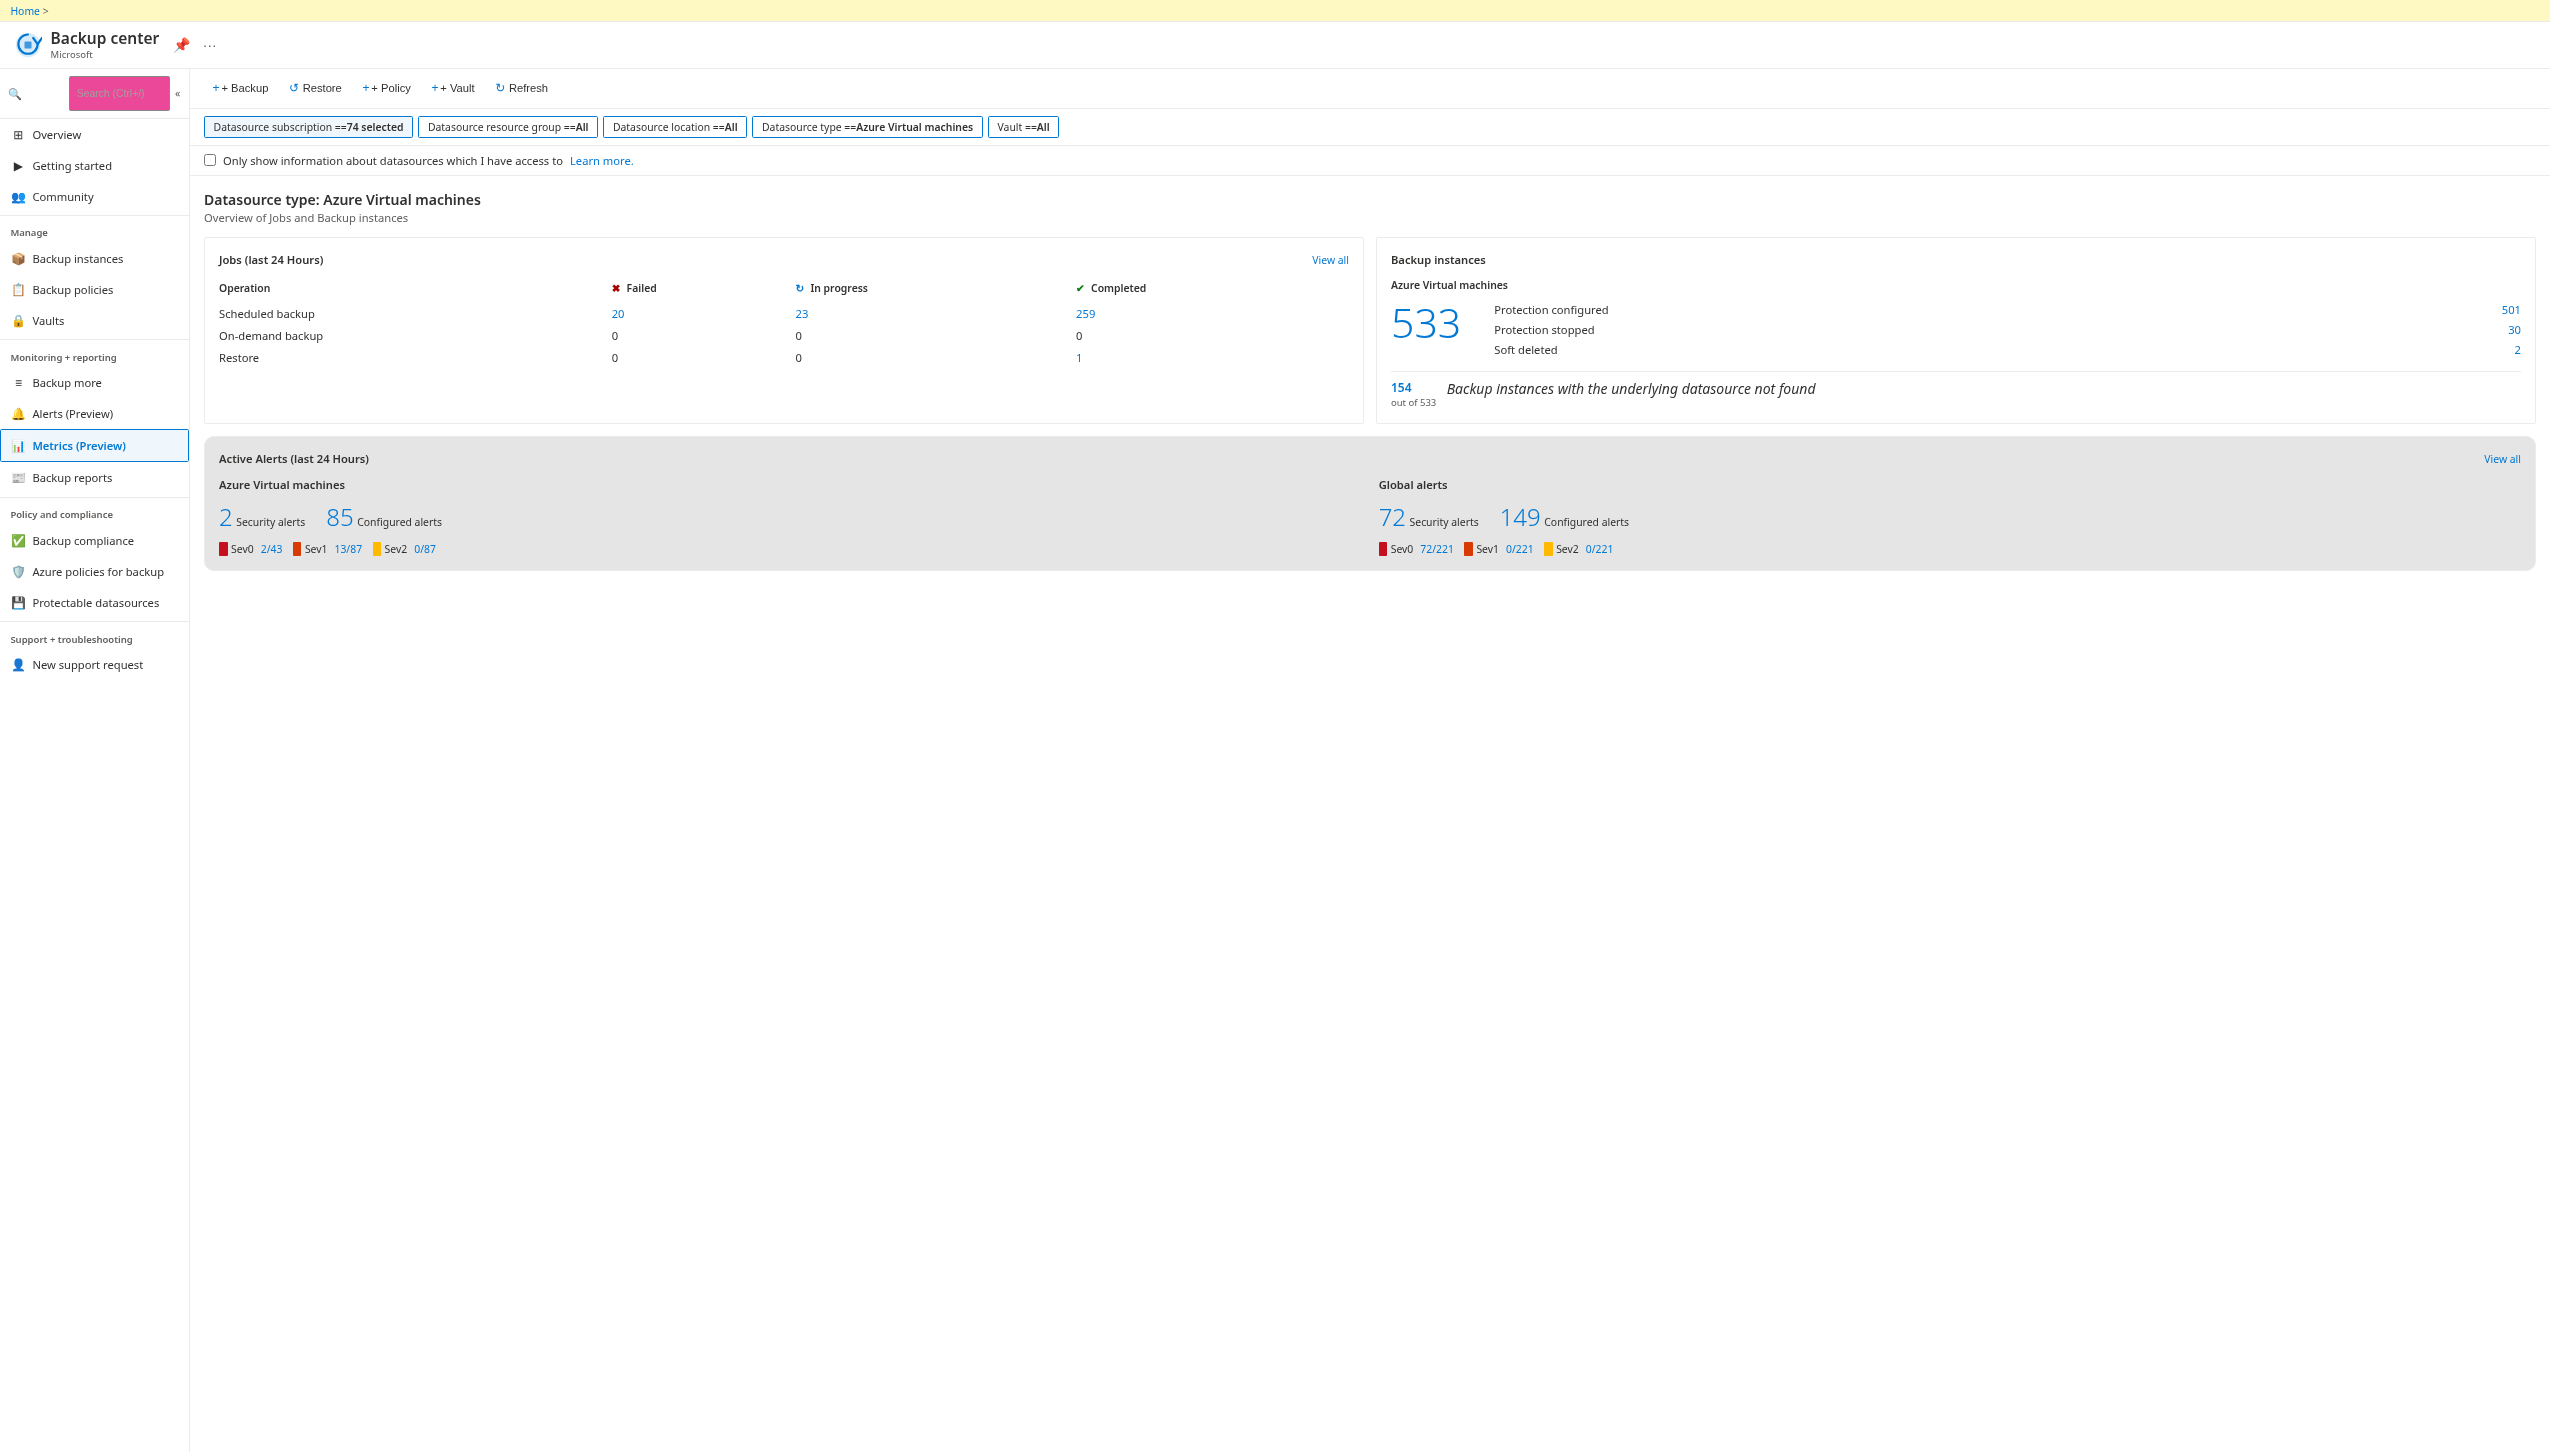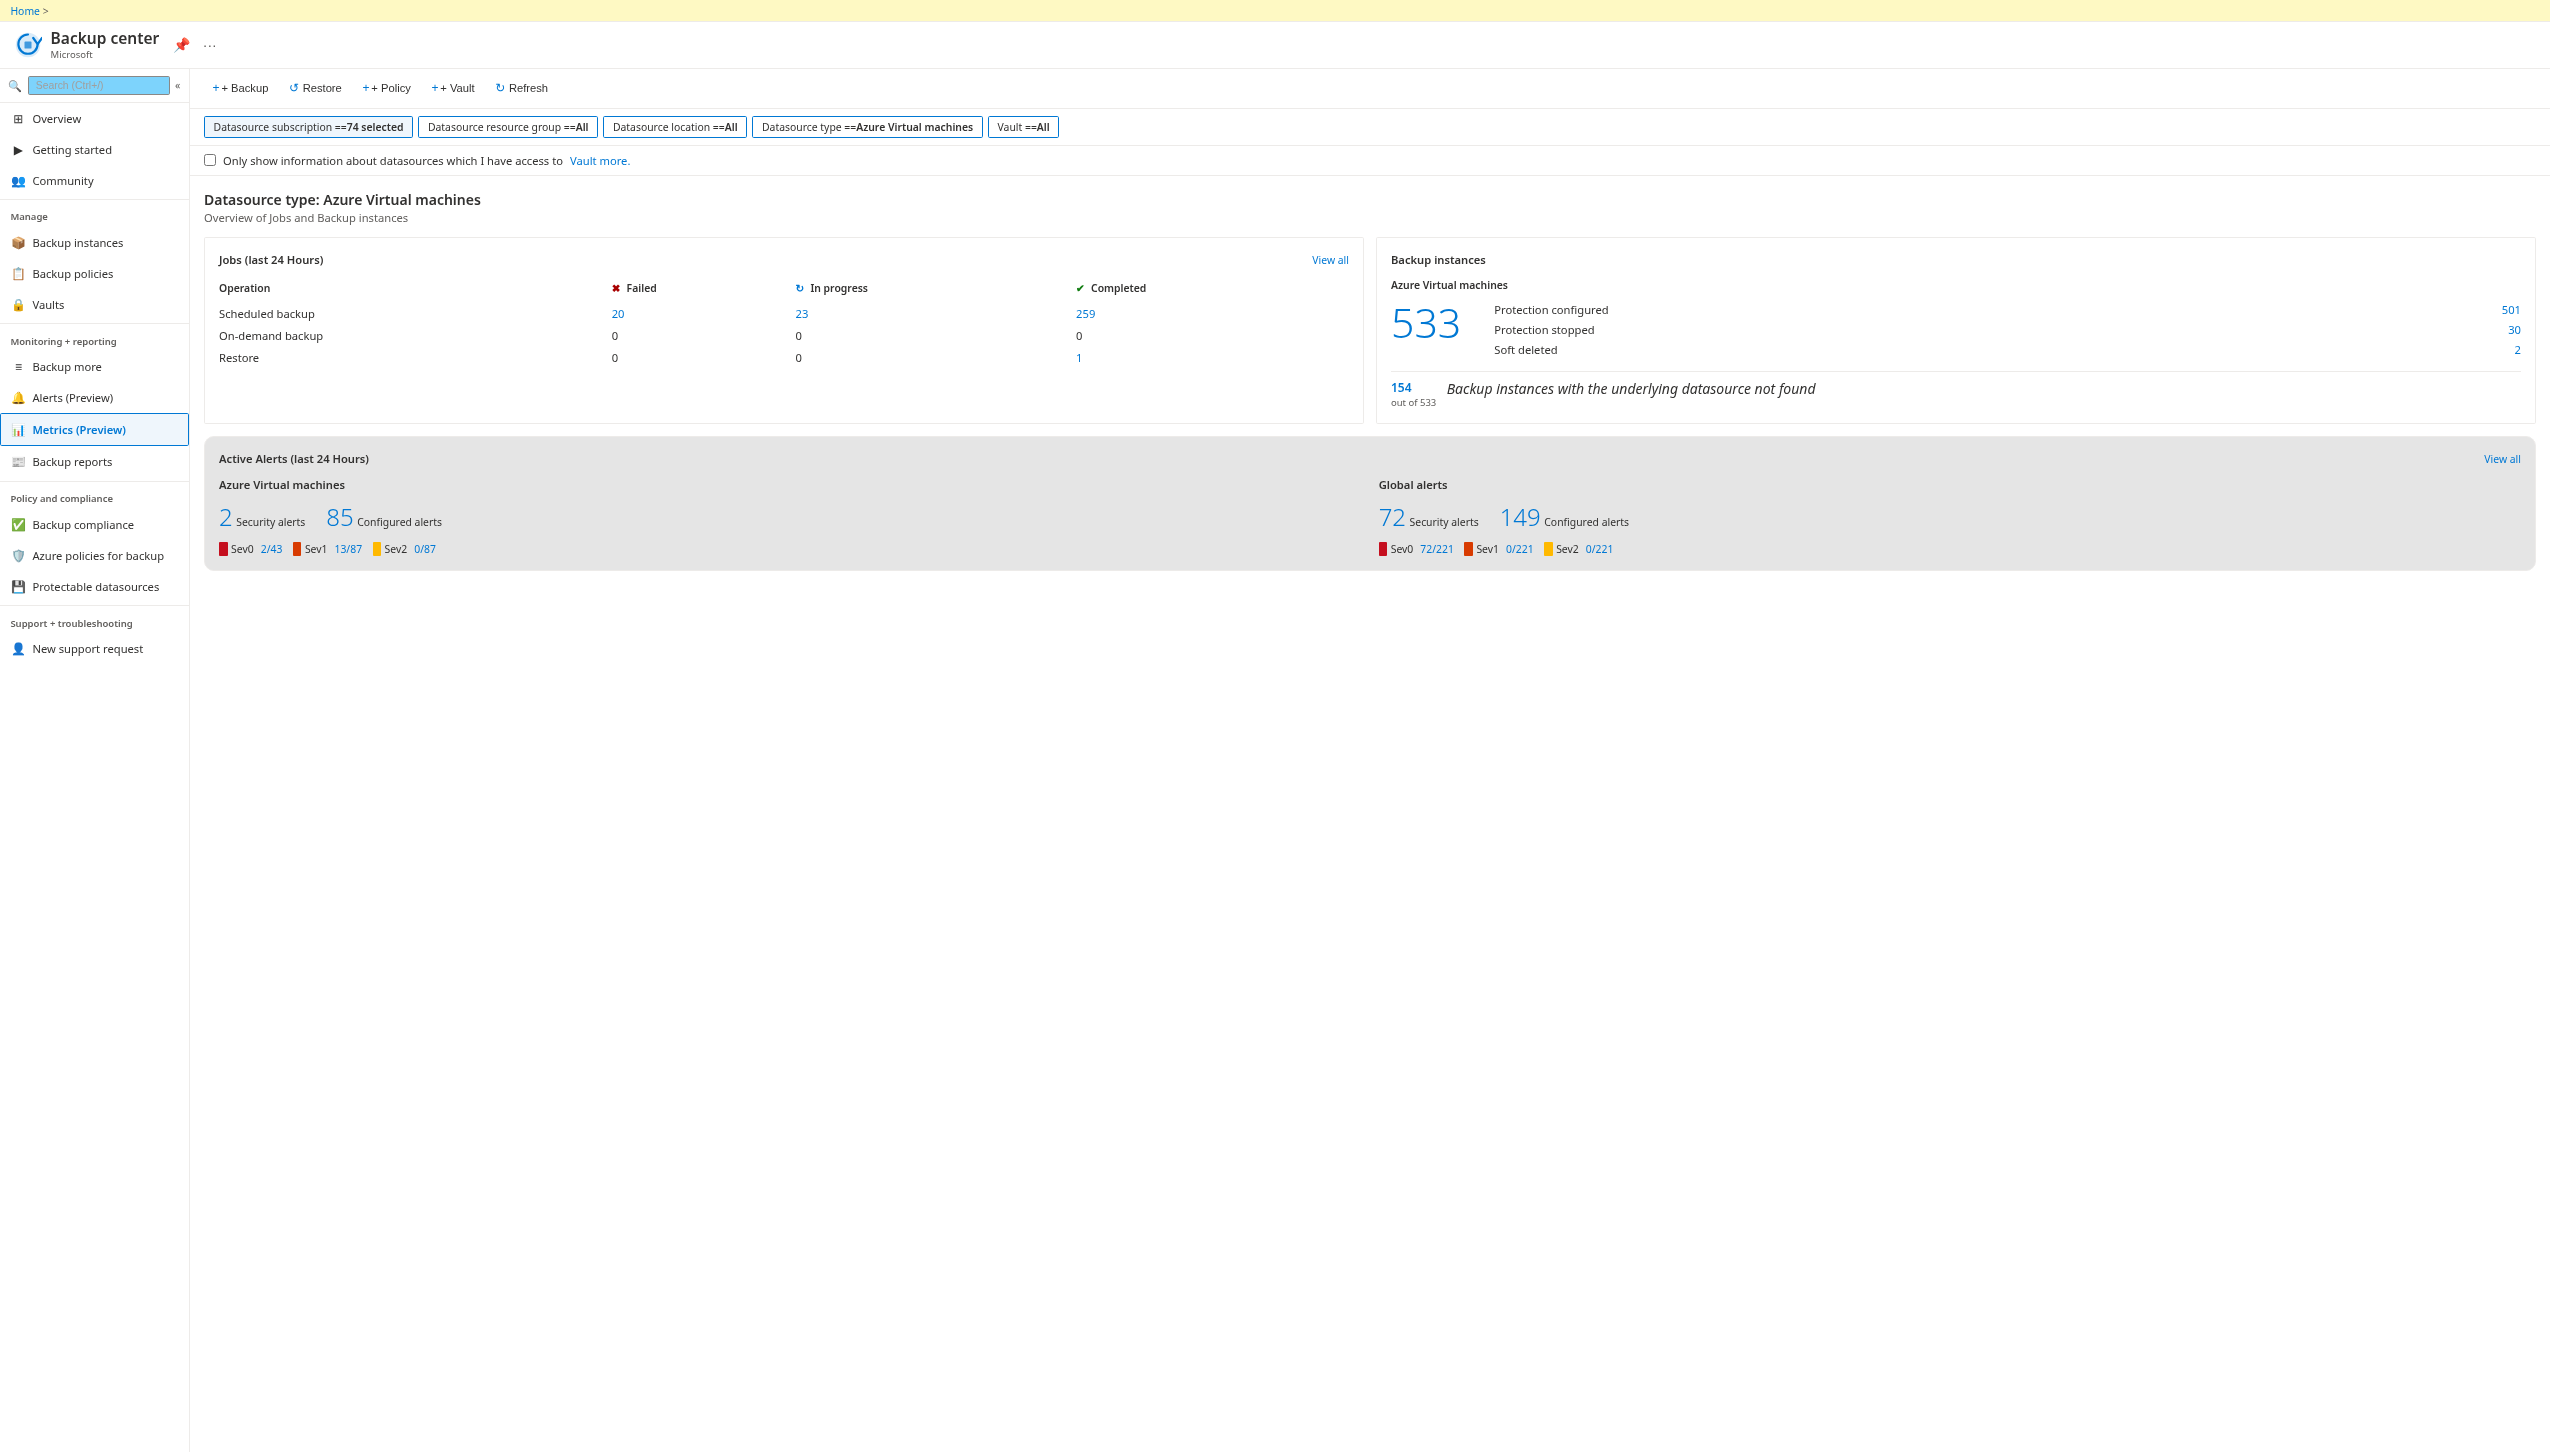--- a/index.html
+++ b/index.html
@@ -18,21 +18,21 @@
     .app-title { font-size: 15.5px; font-weight: 600; color: #323130; line-height: 1.2; }
     .app-subtitle { font-size: 9.5px; color: #605e5c; }
     .header-actions { margin-left: 10.4px; display: flex; gap: 5.2px; }
     .header-icon-btn { background: none; border: none; cursor: pointer; color: #605e5c; font-size: 14px; padding: 1.7px 3.5px; }
 
     
     .main-layout { display: flex; flex: 1; overflow: hidden; }
 
     
     .sidebar { width: 190px; min-width: 190px; background: #fff; border-right: 0.9px solid #edebe9; overflow-y: auto; padding-bottom: 14px; }
-    .sidebar-search-input { width: 100%; border: 0.9px solid #8a8886; border-radius: 1.7px; padding: 3px 7px; font-size: 10.4px; color: #323130; background: #7dd3fc; outline: none; }
+    .sidebar-search-input { width: 100%; border: 0.9px solid #8a8886; border-radius: 1.7px; padding: 11px 7px; font-size: 10.4px; color: #323130; background: #ec4899; outline: none; margin-left: 41px; }
     .sidebar-search-input::placeholder { color: #a19f9d; }
 
     .sidebar-nav-item { display: flex; align-items: center; padding: 7px 10.4px; cursor: pointer; font-size: 11.2px; color: #323130; gap: 7px; border-left: 1.7px solid transparent; }
     .sidebar-nav-item.active { background: #eff6fc; border-left: 1.7px solid #0078d4; color: #0078d4; font-weight: 600; }
     .sidebar-nav-item.active .nav-icon { color: #0078d4; }
 
     .sidebar-section-label { padding: 10.4px 10.4px 3.5px; font-size: 9.5px; font-weight: 600; color: #605e5c; text-transform: none; border-top: 0.9px solid #edebe9; margin-top: 3.5px; }
 
     .nav-icon { font-size: 12px; width: 14px; text-align: center; flex-shrink: 0; }
 
@@ -258,21 +258,21 @@
         </div>
         <div class="filter-chip">
           <span>Vault == </span>
           <strong>All</strong>
         </div>
       </div>
 
       <div class="checkbox-row">
         <input type="checkbox" style="">
         <span>Only show information about datasources which I have access to</span>
-        <a href="#" class="learn-more">Vault more.</a>
+        <a href="#" class="learn-more">Learn more.</a>
       </div>
 
       <div class="page-content">
         <div class="page-title">Datasource type: Azure Virtual machines</div>
         <div class="page-subtitle">Overview of Jobs and Backup instances</div>
 
         <div class="cards-grid">
 
           <div class="card">
             <div class="card-header">

